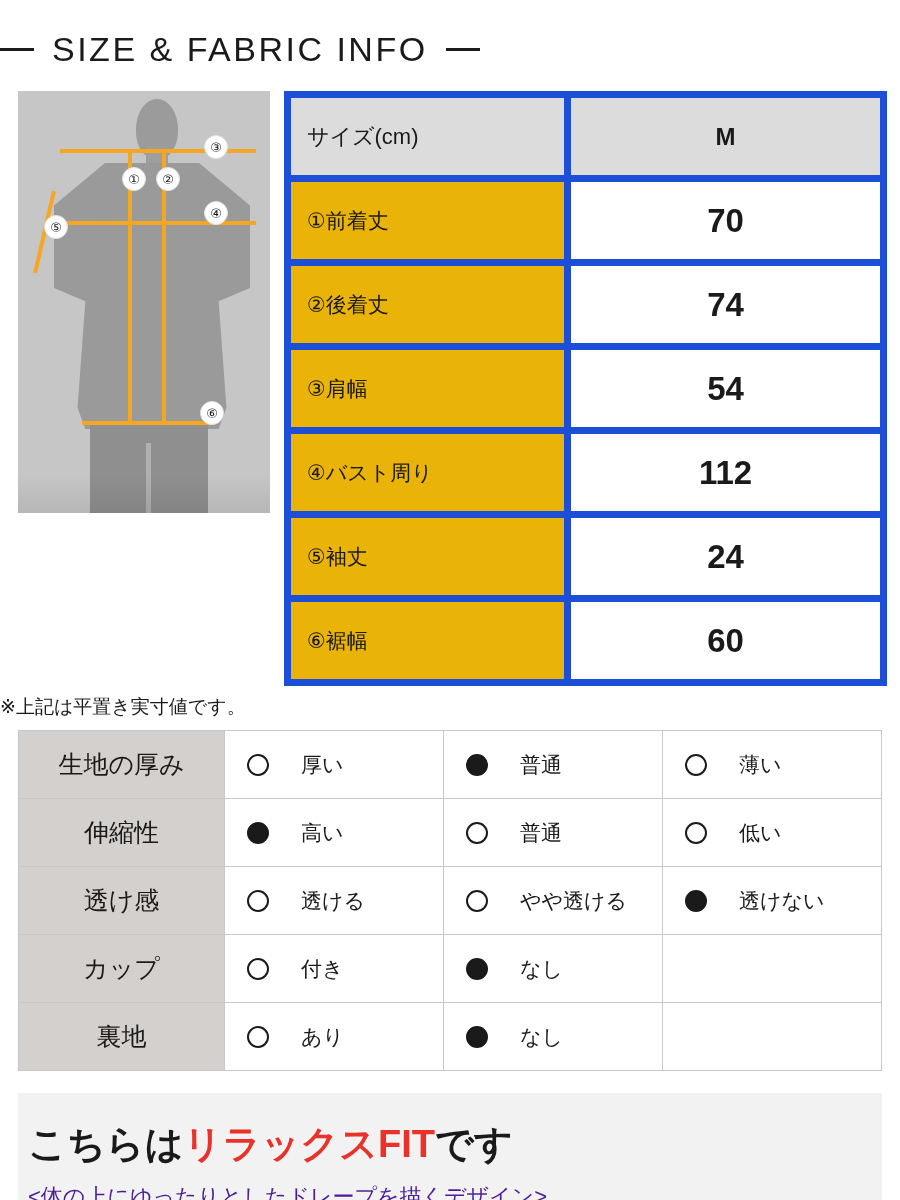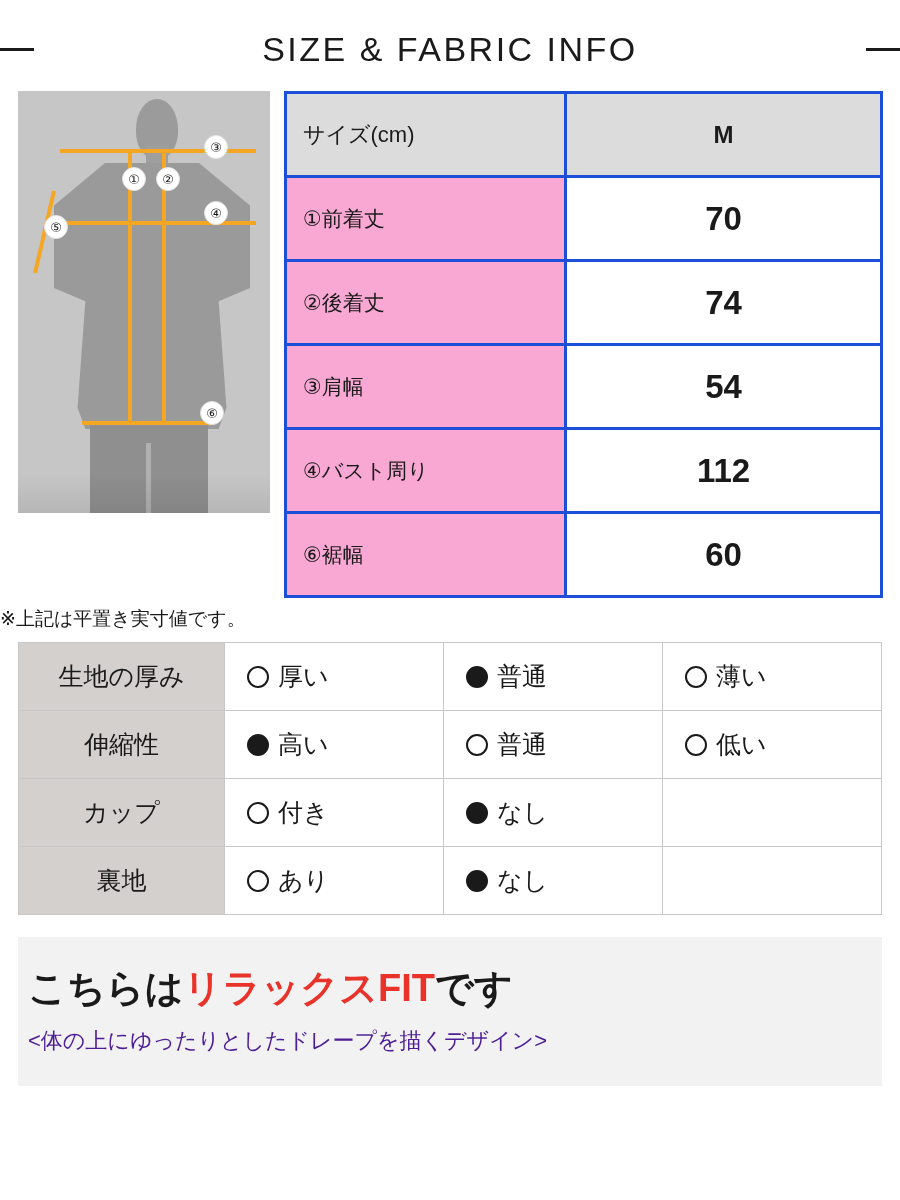--- a/index.html
+++ b/index.html
@@ -13,21 +13,21 @@
   .page {
     position: relative;
     width: 900px; height: 1200px;
     overflow: hidden;
   }
 
   
   .title-row {
     display: flex;
     align-items: center;
-    justify-content: space-between;
+    justify-content: flex-start;
     gap: 18px;
     padding: 30px 0 22px 0;
   }
   .title-rule {
     width: 34px; height: 3px; background: #1a1a1a;
   }
   .title-text {
     font-size: 34px;
     letter-spacing: 2.5px;
     font-weight: 400;
@@ -92,39 +92,39 @@
 
   
   .size-table {
     flex: 1 1 auto;
     border-collapse: collapse;
     margin-left: 14px;
     width: 596px;
     table-layout: fixed;
   }
   .size-table th, .size-table td {
-    border: 3px solid #1d4ed8;
+    border: 7px solid #1d4ed8;
     height: 84px;
     padding: 0 16px;
   }
   .size-table thead th {
     background: #dcdcdc;
     font-weight: 400;
     font-size: 22px;
     text-align: left;
   }
   .size-table thead th.val {
     text-align: center;
     font-weight: 700;
     font-size: 24px;
   }
   .size-table td.label {
     font-size: 21px;
     text-align: left;
-    background: #f9a8d4;
+    background: #eab308;
   }
   .size-table td.value {
     font-size: 33px;
     font-weight: 700;
     text-align: center;
     background: #ffffff;
   }
   .col-label { width: 280px; }
   .col-value { width: 316px; }
 
@@ -159,21 +159,21 @@
   }
   .opt-inner { display: flex; align-items: center; gap: 9px; }
   .mark {
     display: inline-block;
     width: 22px; height: 22px;
     border-radius: 50%;
     border: 2px solid #1a1a1a;
     flex: 0 0 22px;
   }
   .mark.filled { background: #1a1a1a; }
-  .opt-text { font-size: 25px; white-space: nowrap; }
+  .opt-text { font-size: 21px; white-space: nowrap; margin-left: 23px; }
 
   
   .banner {
     margin: 22px 18px 0 18px;
     width: 864px;
     background: #f2f2f2;
     padding: 26px 10px 30px 10px;
     text-align: left;
   }
   .banner-main {
@@ -250,20 +250,24 @@
         </tr>
         <tr>
           <td class="label">③肩幅</td>
           <td class="value">54</td>
         </tr>
         <tr>
           <td class="label">④バスト周り</td>
           <td class="value">112</td>
         </tr>
         <tr>
+          <td class="label">⑤袖丈</td>
+          <td class="value">24</td>
+        </tr>
+        <tr>
           <td class="label">⑥裾幅</td>
           <td class="value">60</td>
         </tr>
       </tbody>
     </table>
   </div>
 
   <div class="note">※上記は平置き実寸値です。</div>
 
   <div class="fabric-wrap">
@@ -307,20 +311,41 @@
             </span>
           </td>
           <td class="opt">
             <span class="opt-inner">
               <span class="mark"></span>
               <span class="opt-text">低い</span>
             </span>
           </td>
         </tr>
 
+        <tr>
+          <td class="head">透け感</td>
+          <td class="opt">
+            <span class="opt-inner">
+              <span class="mark"></span>
+              <span class="opt-text">透ける</span>
+            </span>
+          </td>
+          <td class="opt">
+            <span class="opt-inner">
+              <span class="mark"></span>
+              <span class="opt-text">やや透ける</span>
+            </span>
+          </td>
+          <td class="opt">
+            <span class="opt-inner">
+              <span class="mark filled"></span>
+              <span class="opt-text">透けない</span>
+            </span>
+          </td>
+        </tr>
 
         <tr>
           <td class="head">カップ</td>
           <td class="opt">
             <span class="opt-inner">
               <span class="mark"></span>
               <span class="opt-text">付き</span>
             </span>
           </td>
           <td class="opt">

